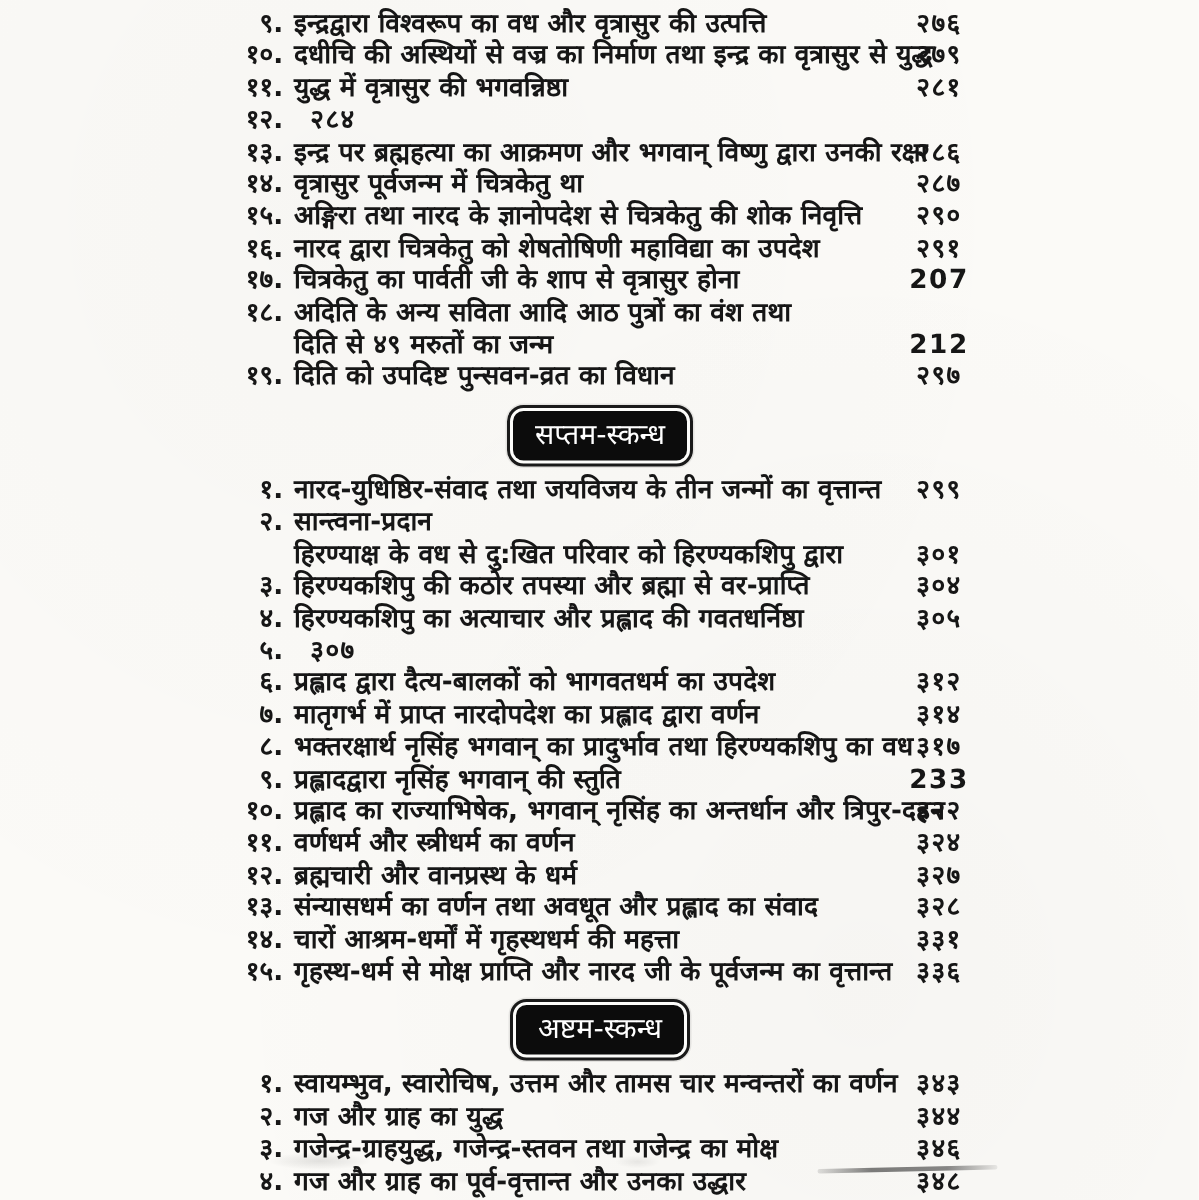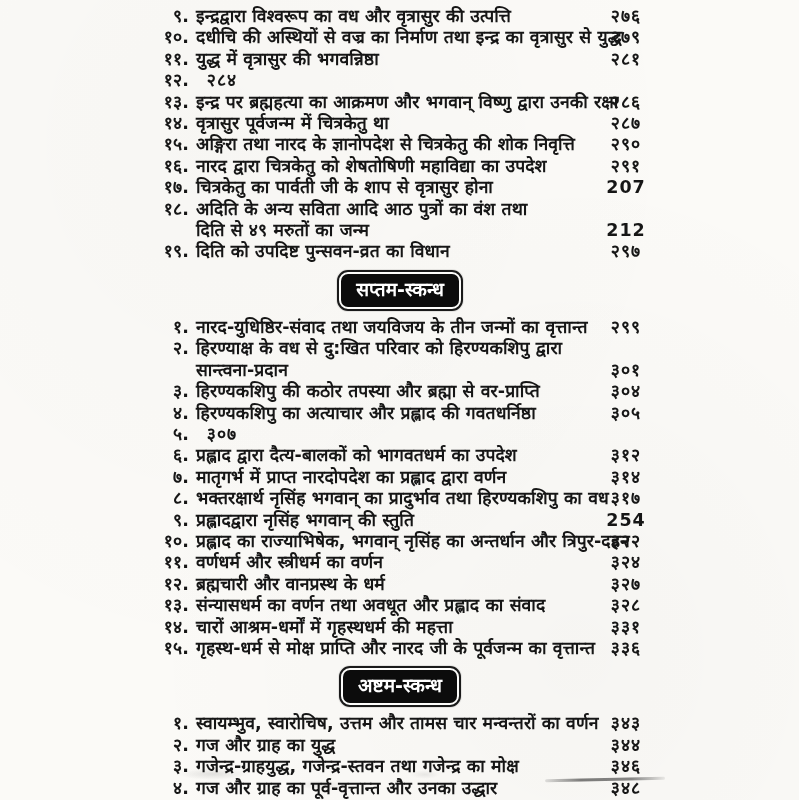--- a/index.html
+++ b/index.html
@@ -62,21 +62,21 @@
     padding: 2px;
     background: #fdfdfb;
     box-shadow: 0 0 0 1px rgba(0,0,0,0.08);
   }
   .badge-inner {
     background: #0c0c0c;
     color: #ffffff;
     border-radius: 7px;
     padding: 2px 15px 5px;
     font-size: 19px;
-    font-weight: 700;
+    font-weight: 400;
   }
   
   .smudge { position: absolute; pointer-events: none; }
   .underline-348 {
     left: 545px; top: 778px;
     width: 120px; height: 3px;
     background: linear-gradient(90deg, rgba(40,40,40,0.12), rgba(40,40,40,0.6) 30%, rgba(40,40,40,0.55) 72%, rgba(40,40,40,0.08));
     transform: rotate(-1.3deg);
     border-radius: 2px;
   }
@@ -197,22 +197,22 @@
     <div class="num">१.</div>
     <div class="text">
           <div class="line">नारद-युधिष्ठिर-संवाद तथा जयविजय के तीन जन्मों का वृत्तान्त</div>
         </div>
     <div class="pg">२९९</div>
   </div>
 
   <div class="item">
     <div class="num">२.</div>
     <div class="text">
+          <div class="line">सान्त्वना-प्रदान</div>
           <div class="line">हिरण्याक्ष के वध से दु:खित परिवार को हिरण्यकशिपु द्वारा</div>
-          <div class="line">सान्त्वना-प्रदान</div>
         </div>
     <div class="pg">३०१</div>
   </div>
 
   <div class="item">
     <div class="num">३.</div>
     <div class="text">
           <div class="line">हिरण्यकशिपु की कठोर तपस्या और ब्रह्मा से वर-प्राप्ति</div>
         </div>
     <div class="pg">३०४</div>
@@ -253,21 +253,21 @@
           <div class="line">भक्तरक्षार्थ नृसिंह भगवान् का प्रादुर्भाव तथा हिरण्यकशिपु का वध</div>
         </div>
     <div class="pg">३१७</div>
   </div>
 
   <div class="item">
     <div class="num">९.</div>
     <div class="text">
           <div class="line">प्रह्लादद्वारा नृसिंह भगवान् की स्तुति</div>
         </div>
-    <div class="pg">254</div>
+    <div class="pg">233</div>
   </div>
 
   <div class="item">
     <div class="num">१०.</div>
     <div class="text">
           <div class="line">प्रह्लाद का राज्याभिषेक, भगवान् नृसिंह का अन्तर्धान और त्रिपुर-दहन</div>
         </div>
     <div class="pg">३२२</div>
   </div>
 

